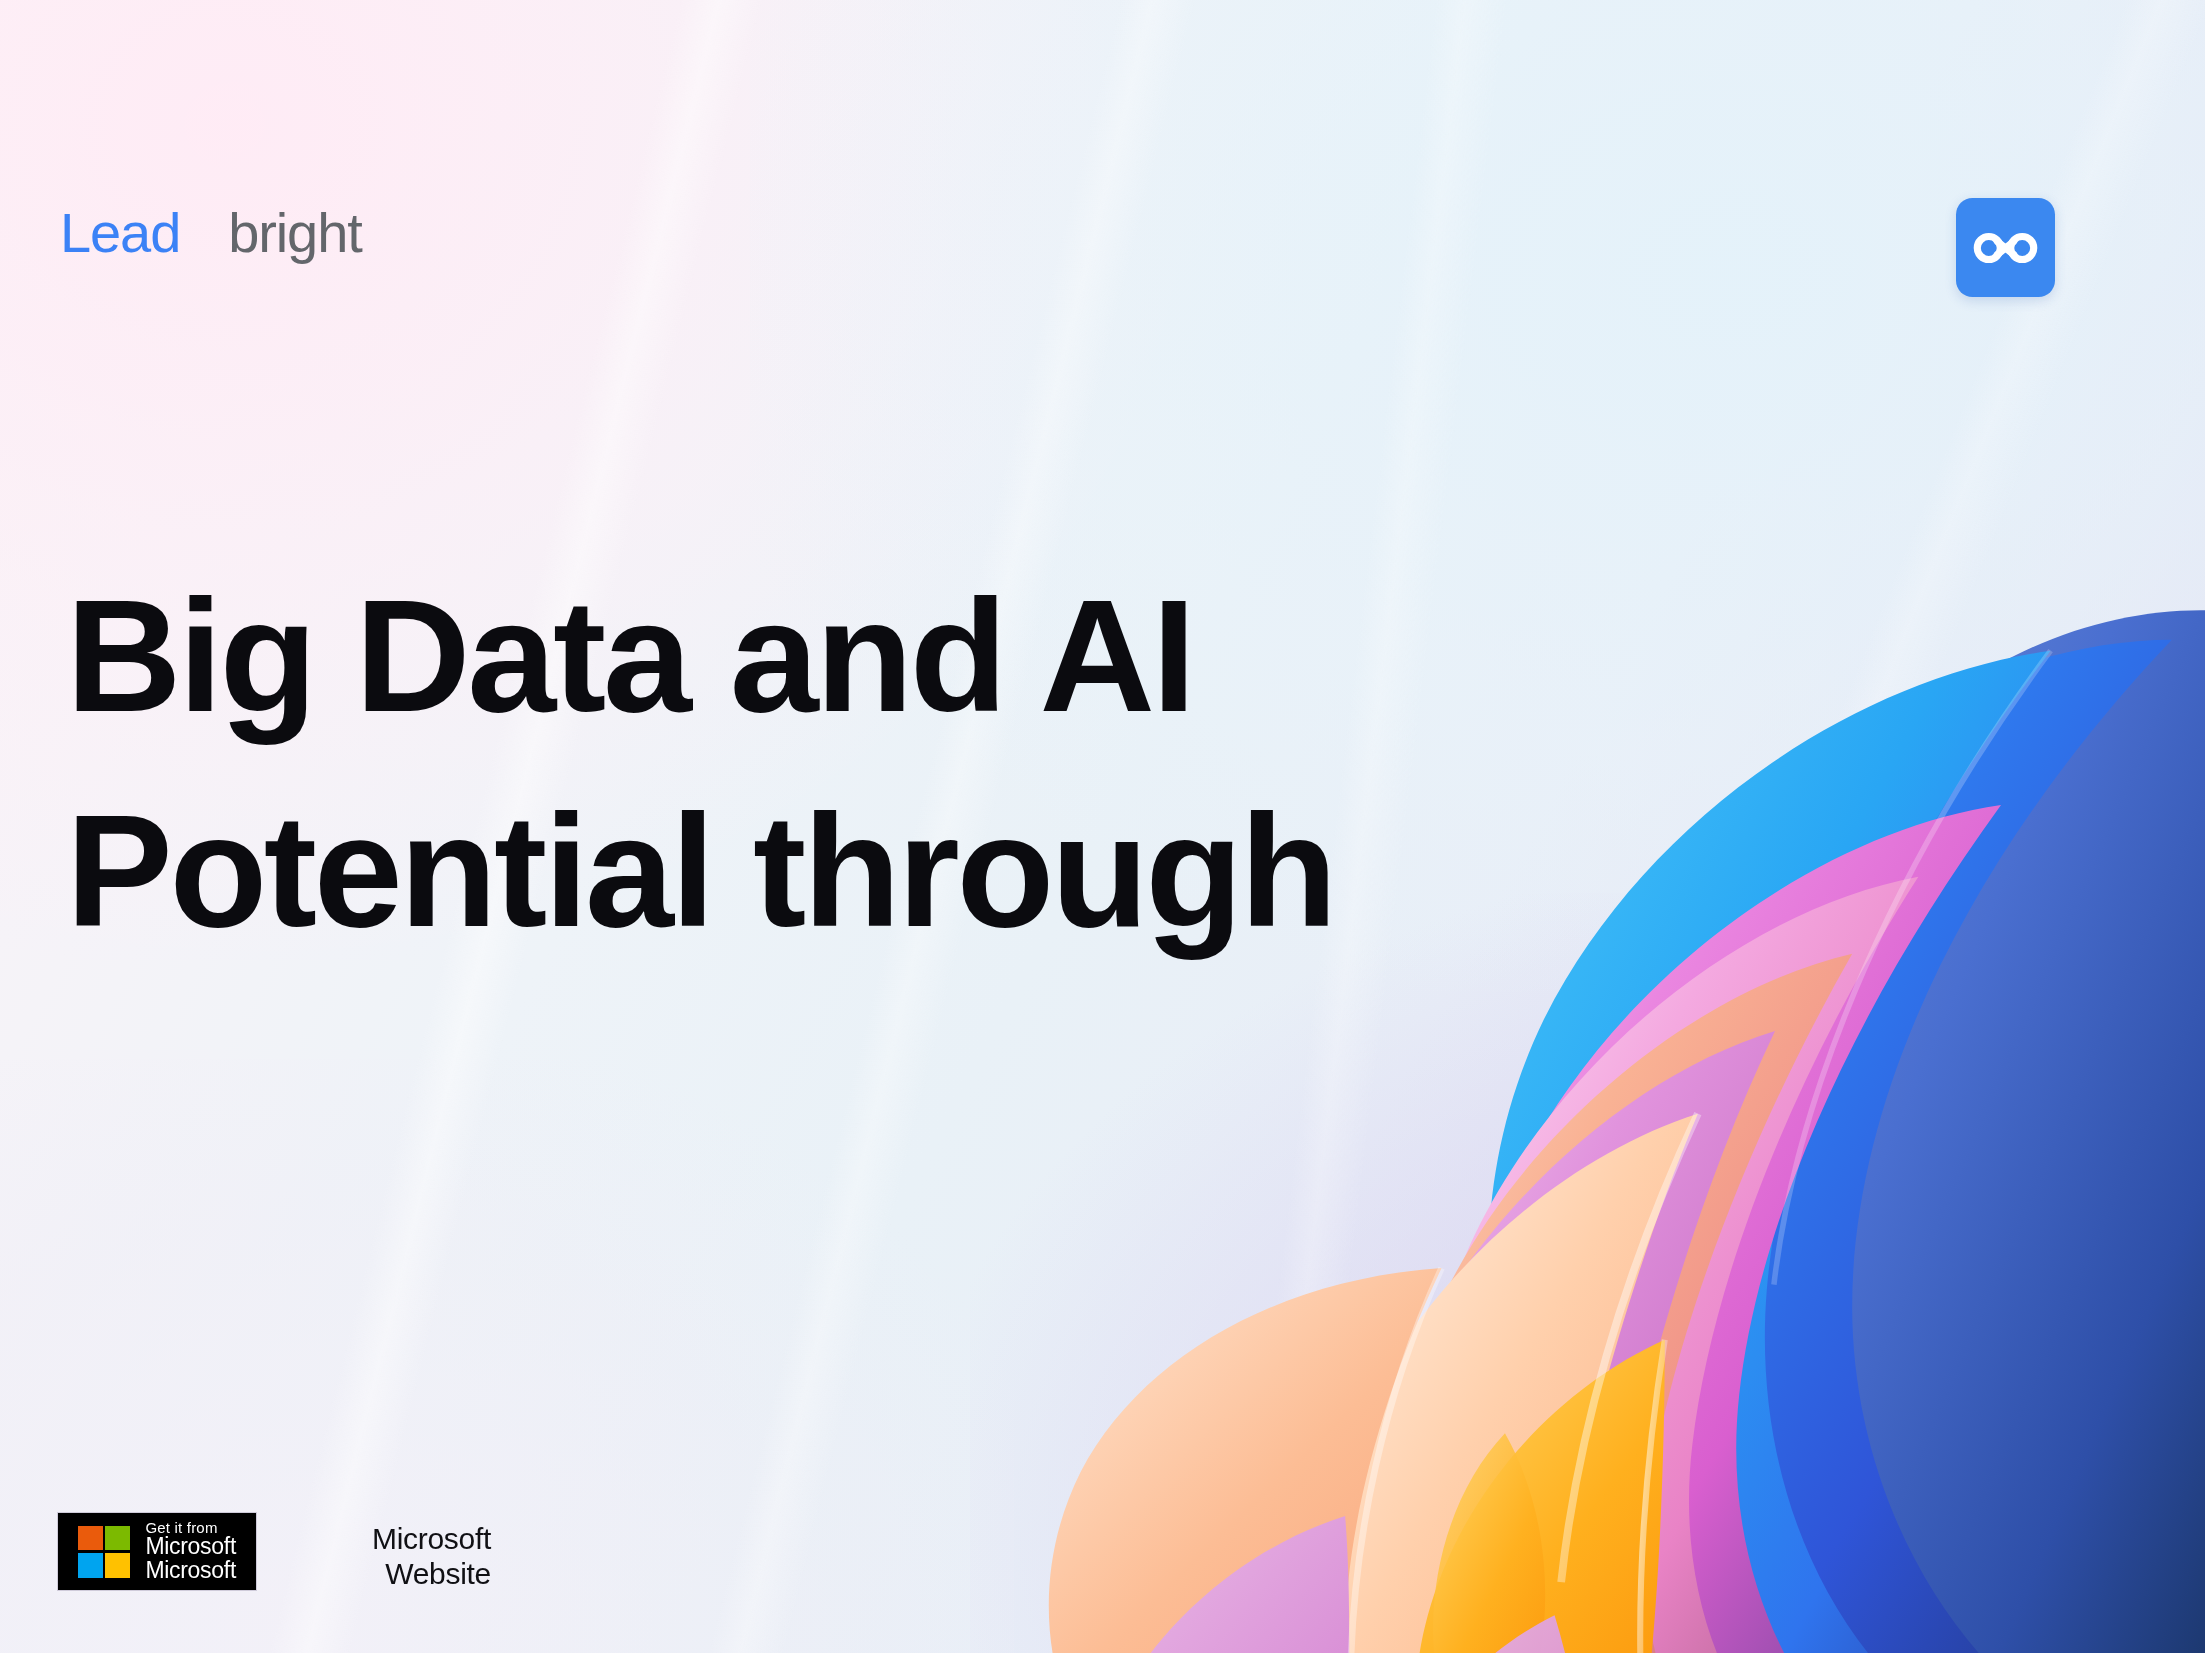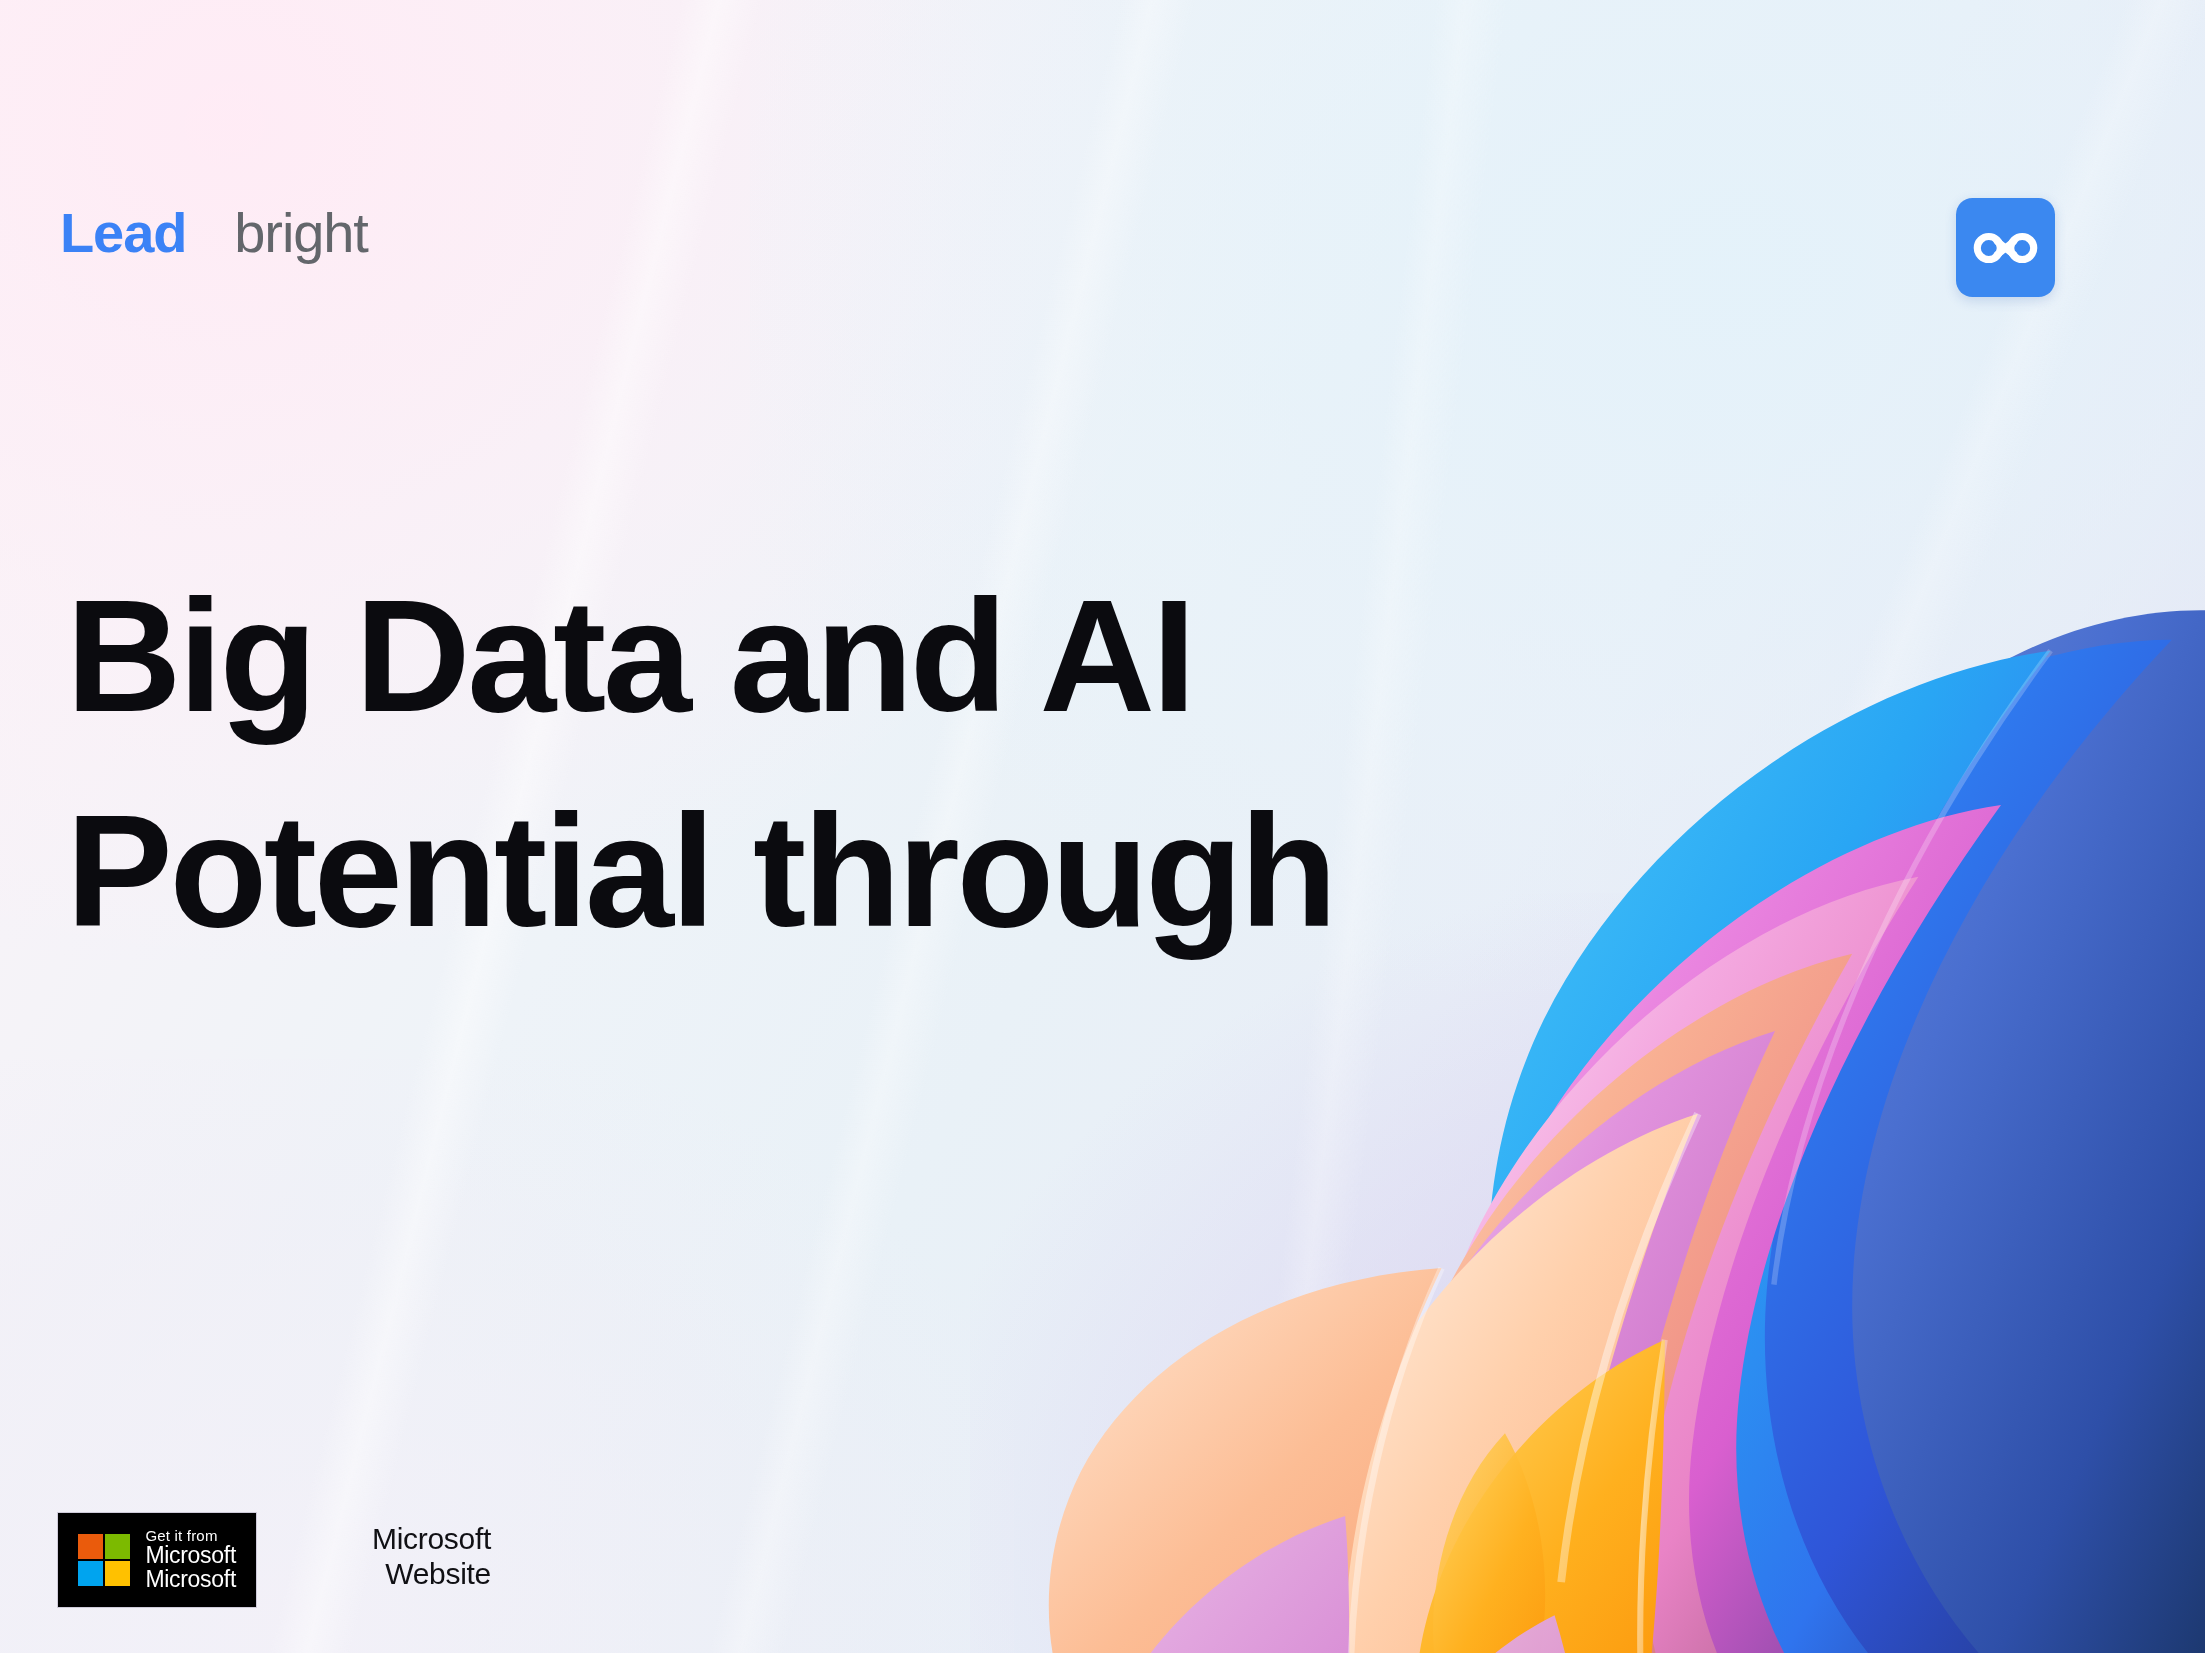--- a/index.html
+++ b/index.html
@@ -86,21 +86,21 @@
   
   .logo {
     position: absolute;
     left: 60px;
     top: 205px;
     font-size: 56px;
     letter-spacing: -1.1px;
     line-height: 1;
     white-space: nowrap;
   }
-  .logo .lead { font-weight: 700; }
+  .logo .lead { font-weight: 400; }
   .logo .bright { font-weight: 400; }
 
   .app-badge {
     position: absolute;
     left: 1956px;
     top: 198px;
     width: 99px;
     height: 99px;
     border-radius: 16.5px;
     display: flex;
@@ -124,21 +124,21 @@
     z-index: 6;
   }
   .headline .hl-line { display: block; white-space: nowrap; }
 
   
   .ms-appsource {
     position: absolute;
     left: 57px;
     top: 1512px;
     width: 200px;
-    height: 96px;
+    height: 79px;
     background: #000000;
     border: 1.7px solid #cfcbda;
     box-sizing: border-box;
     display: flex;
     align-items: center;
     z-index: 7;
   }
   .ms-grid {
     width: 52px; height: 52px;
     margin-left: 20px; margin-right: 15.4px;

